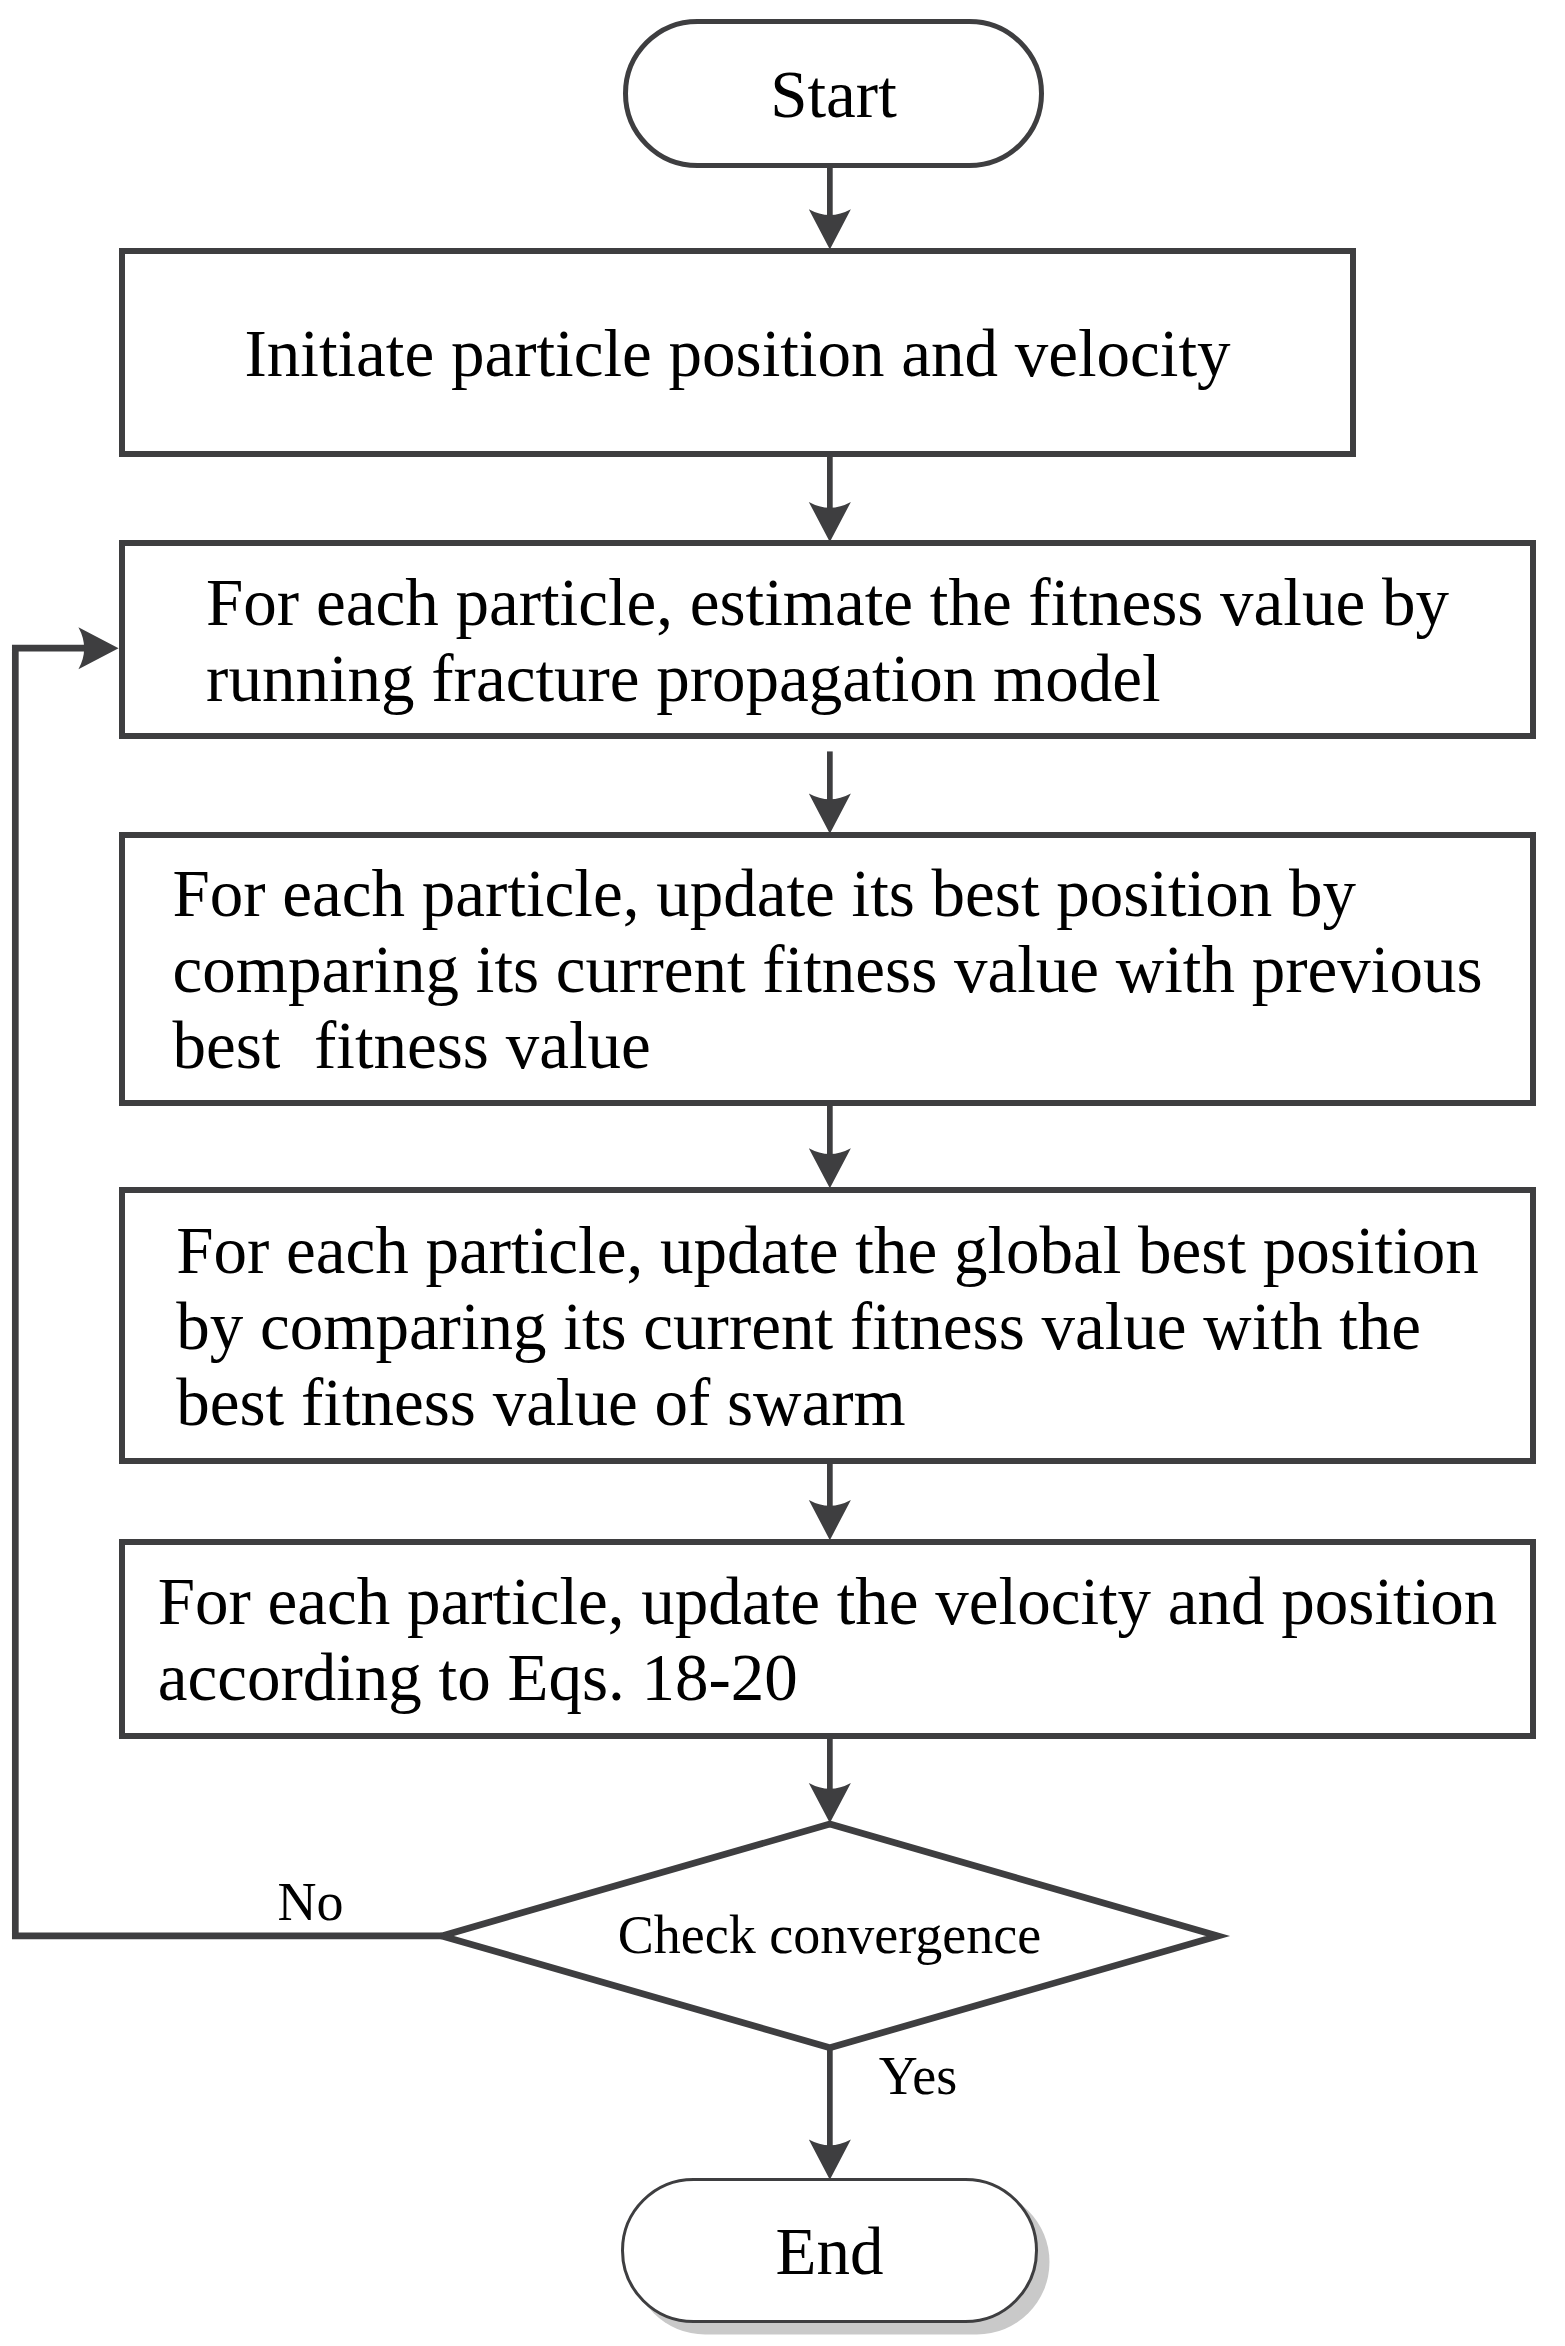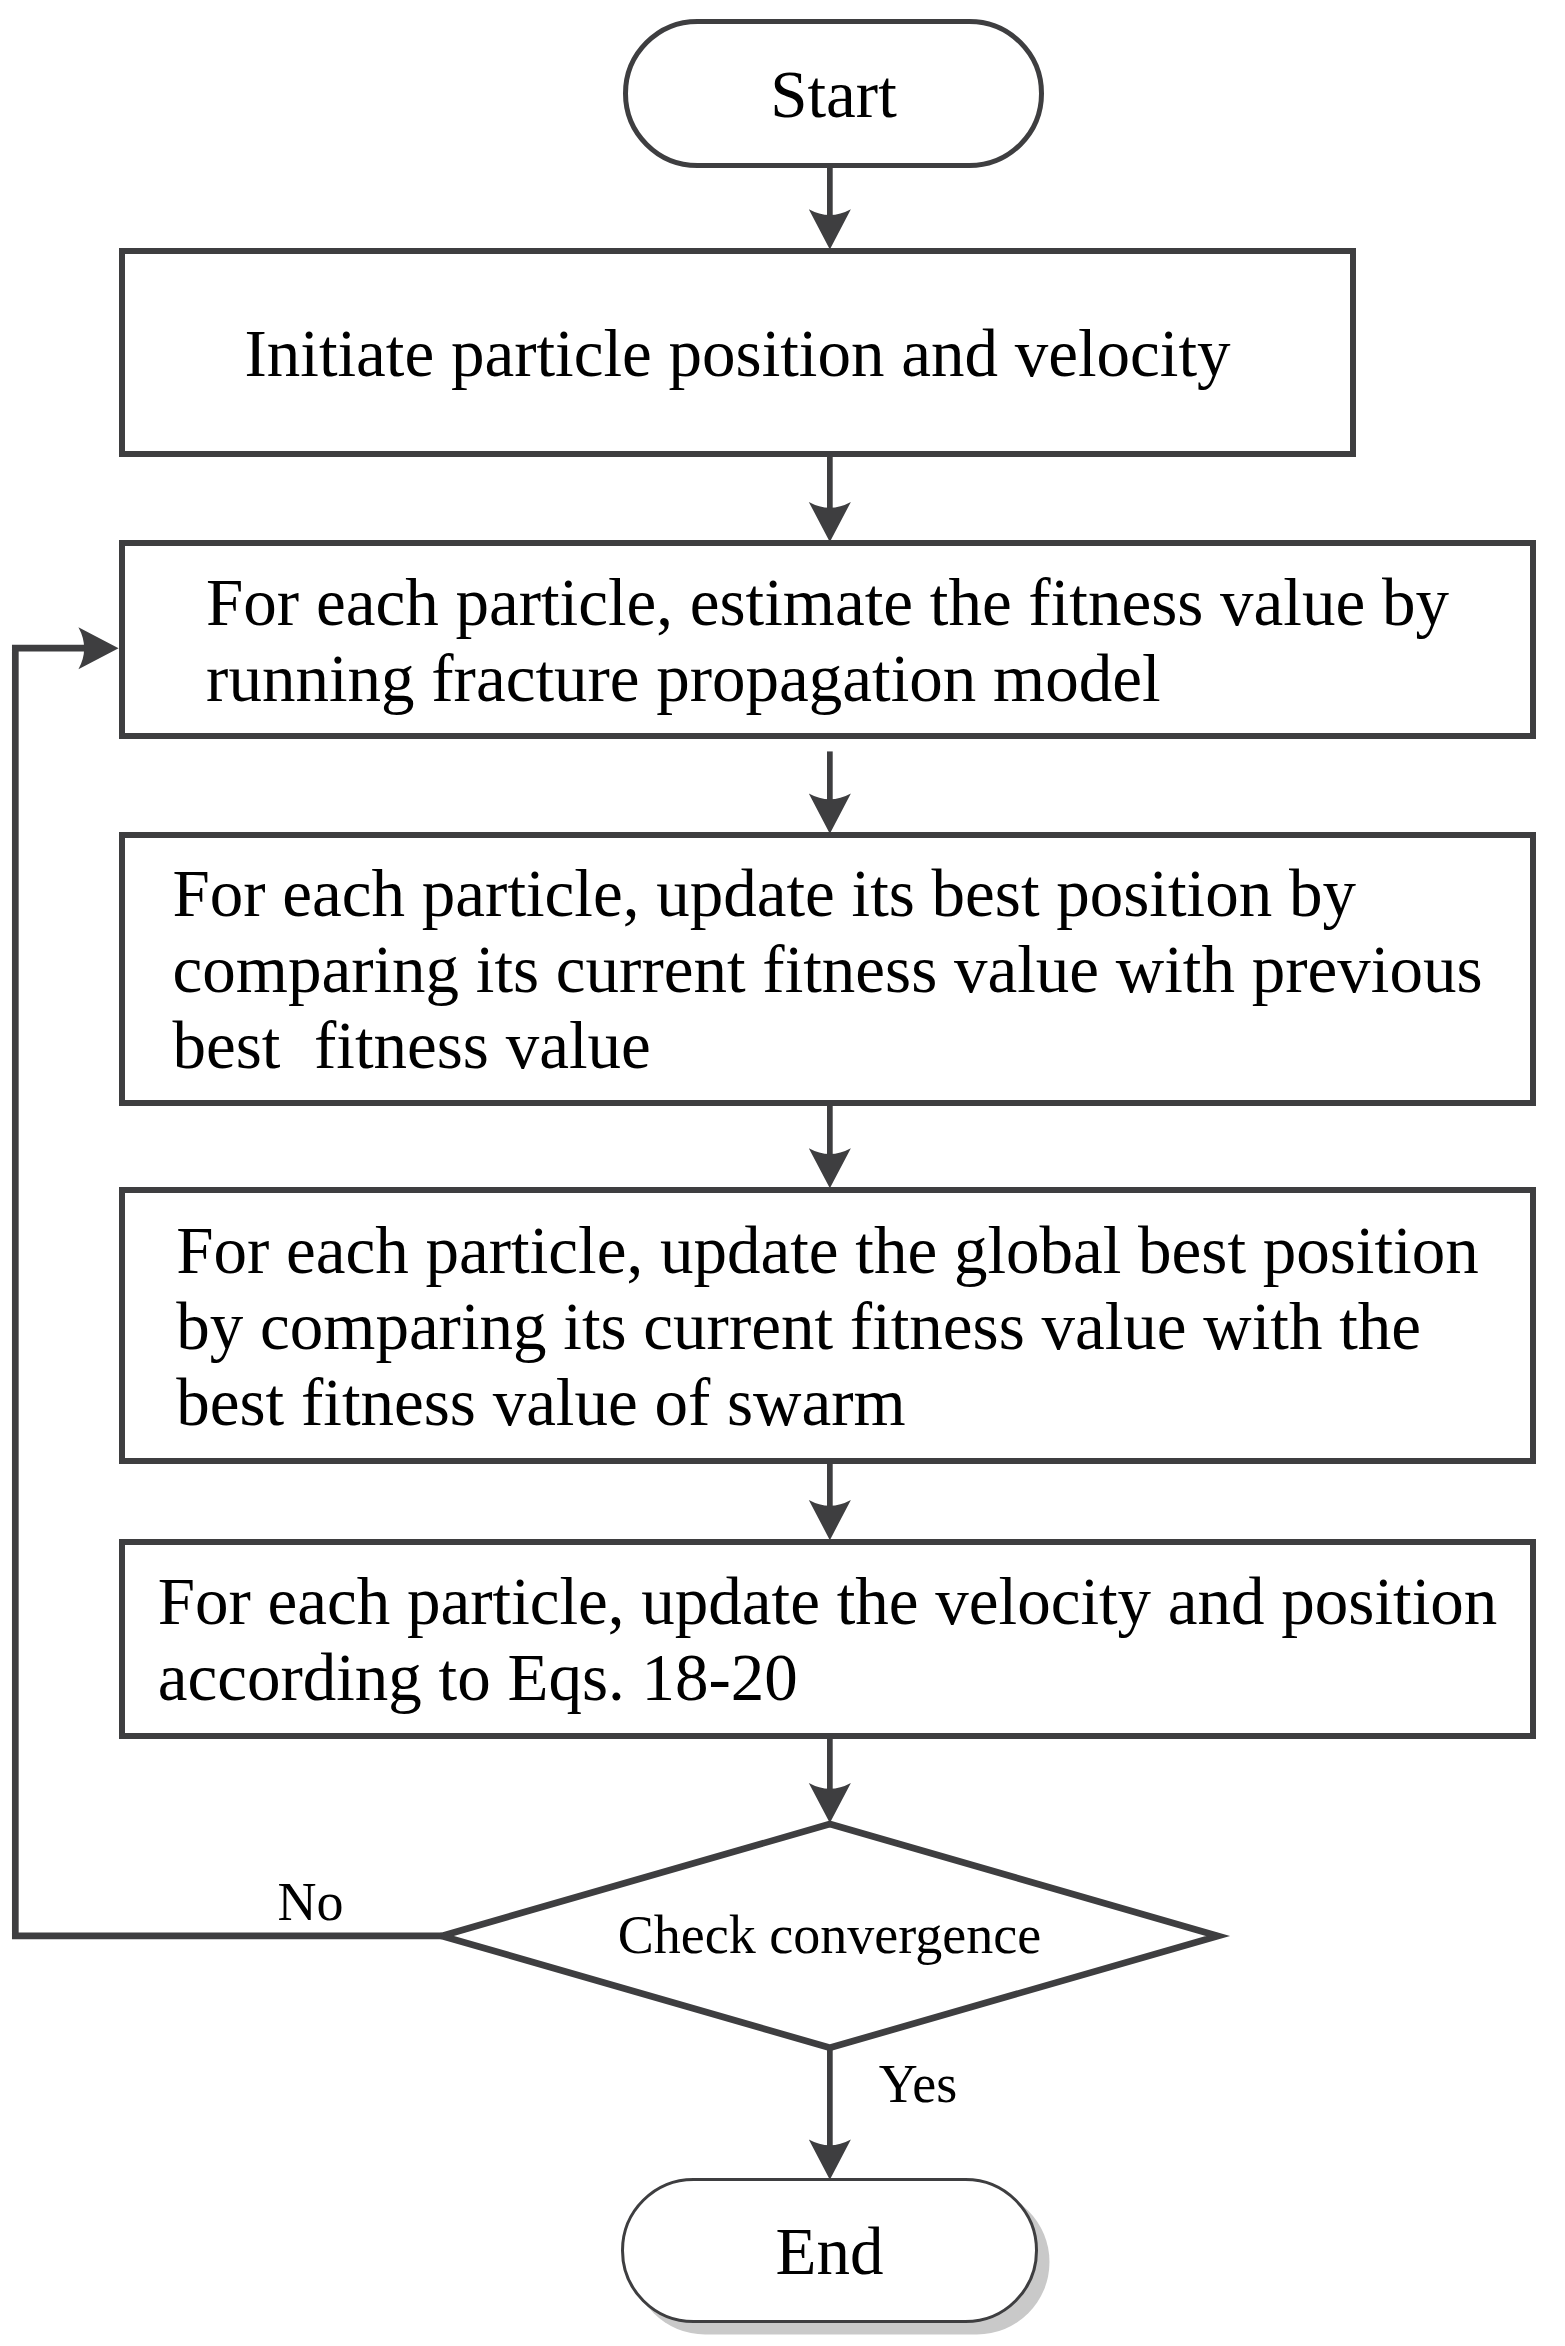--- a/index.html
+++ b/index.html
@@ -59,21 +59,21 @@
     display: flex;
     align-items: center;
     justify-content: center;
     font-size: 54px;
     line-height: 73px;
     z-index: 2;
     background: transparent;
   }
   .l-decision { left: 495px; top: 1897px; width: 669px; height: 76px; }
   .l-no       { left: 215px; top: 1864px; width: 191px; height: 76px; }
-  .l-yes      { left: 820px; top: 2038px; width: 196px; height: 76px; margin-top: 8px; }
+  .l-yes      { left: 820px; top: 2038px; width: 196px; height: 76px; }
 </style>
 </head>
 <body>
 
 <div class="canvas">
 
   <svg class="wires" viewBox="0 0 1638 2455" aria-hidden="true">
 
     <line class="wire" x1="868" y1="172" x2="868" y2="234"></line>
     <path class="head" d="M868,261 L846,219 Q868,231 890,219 Z"></path>

